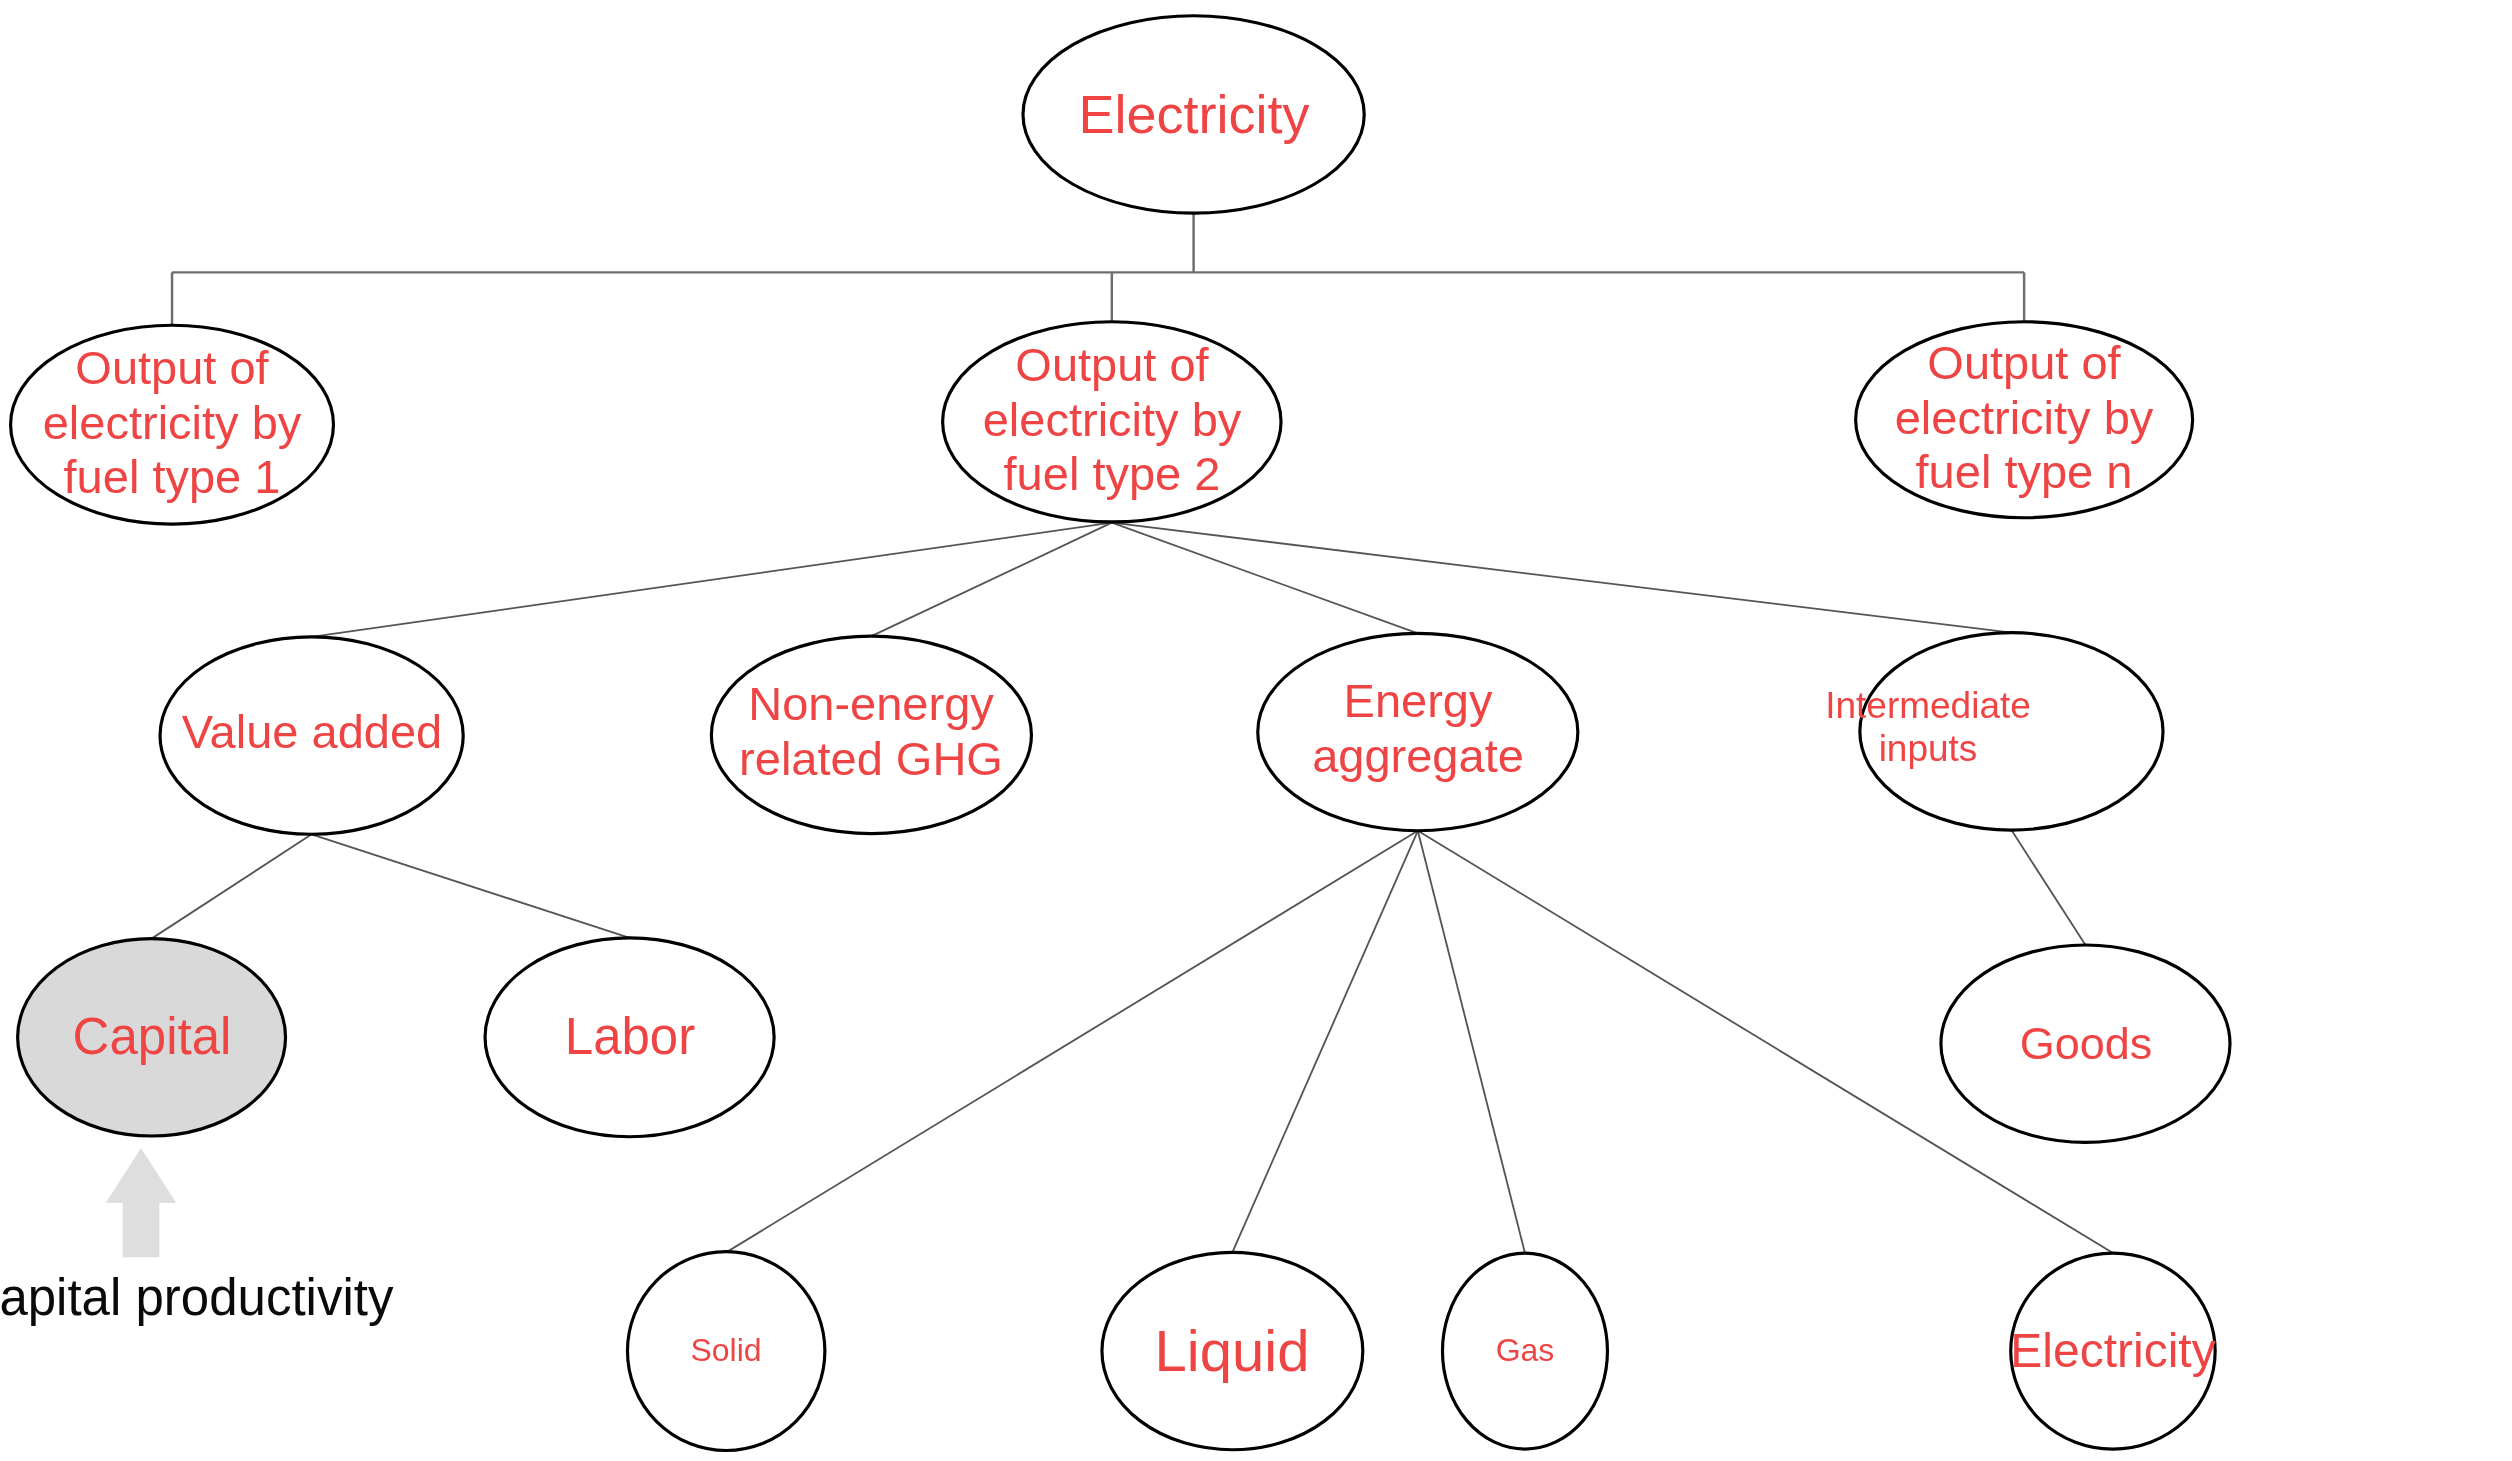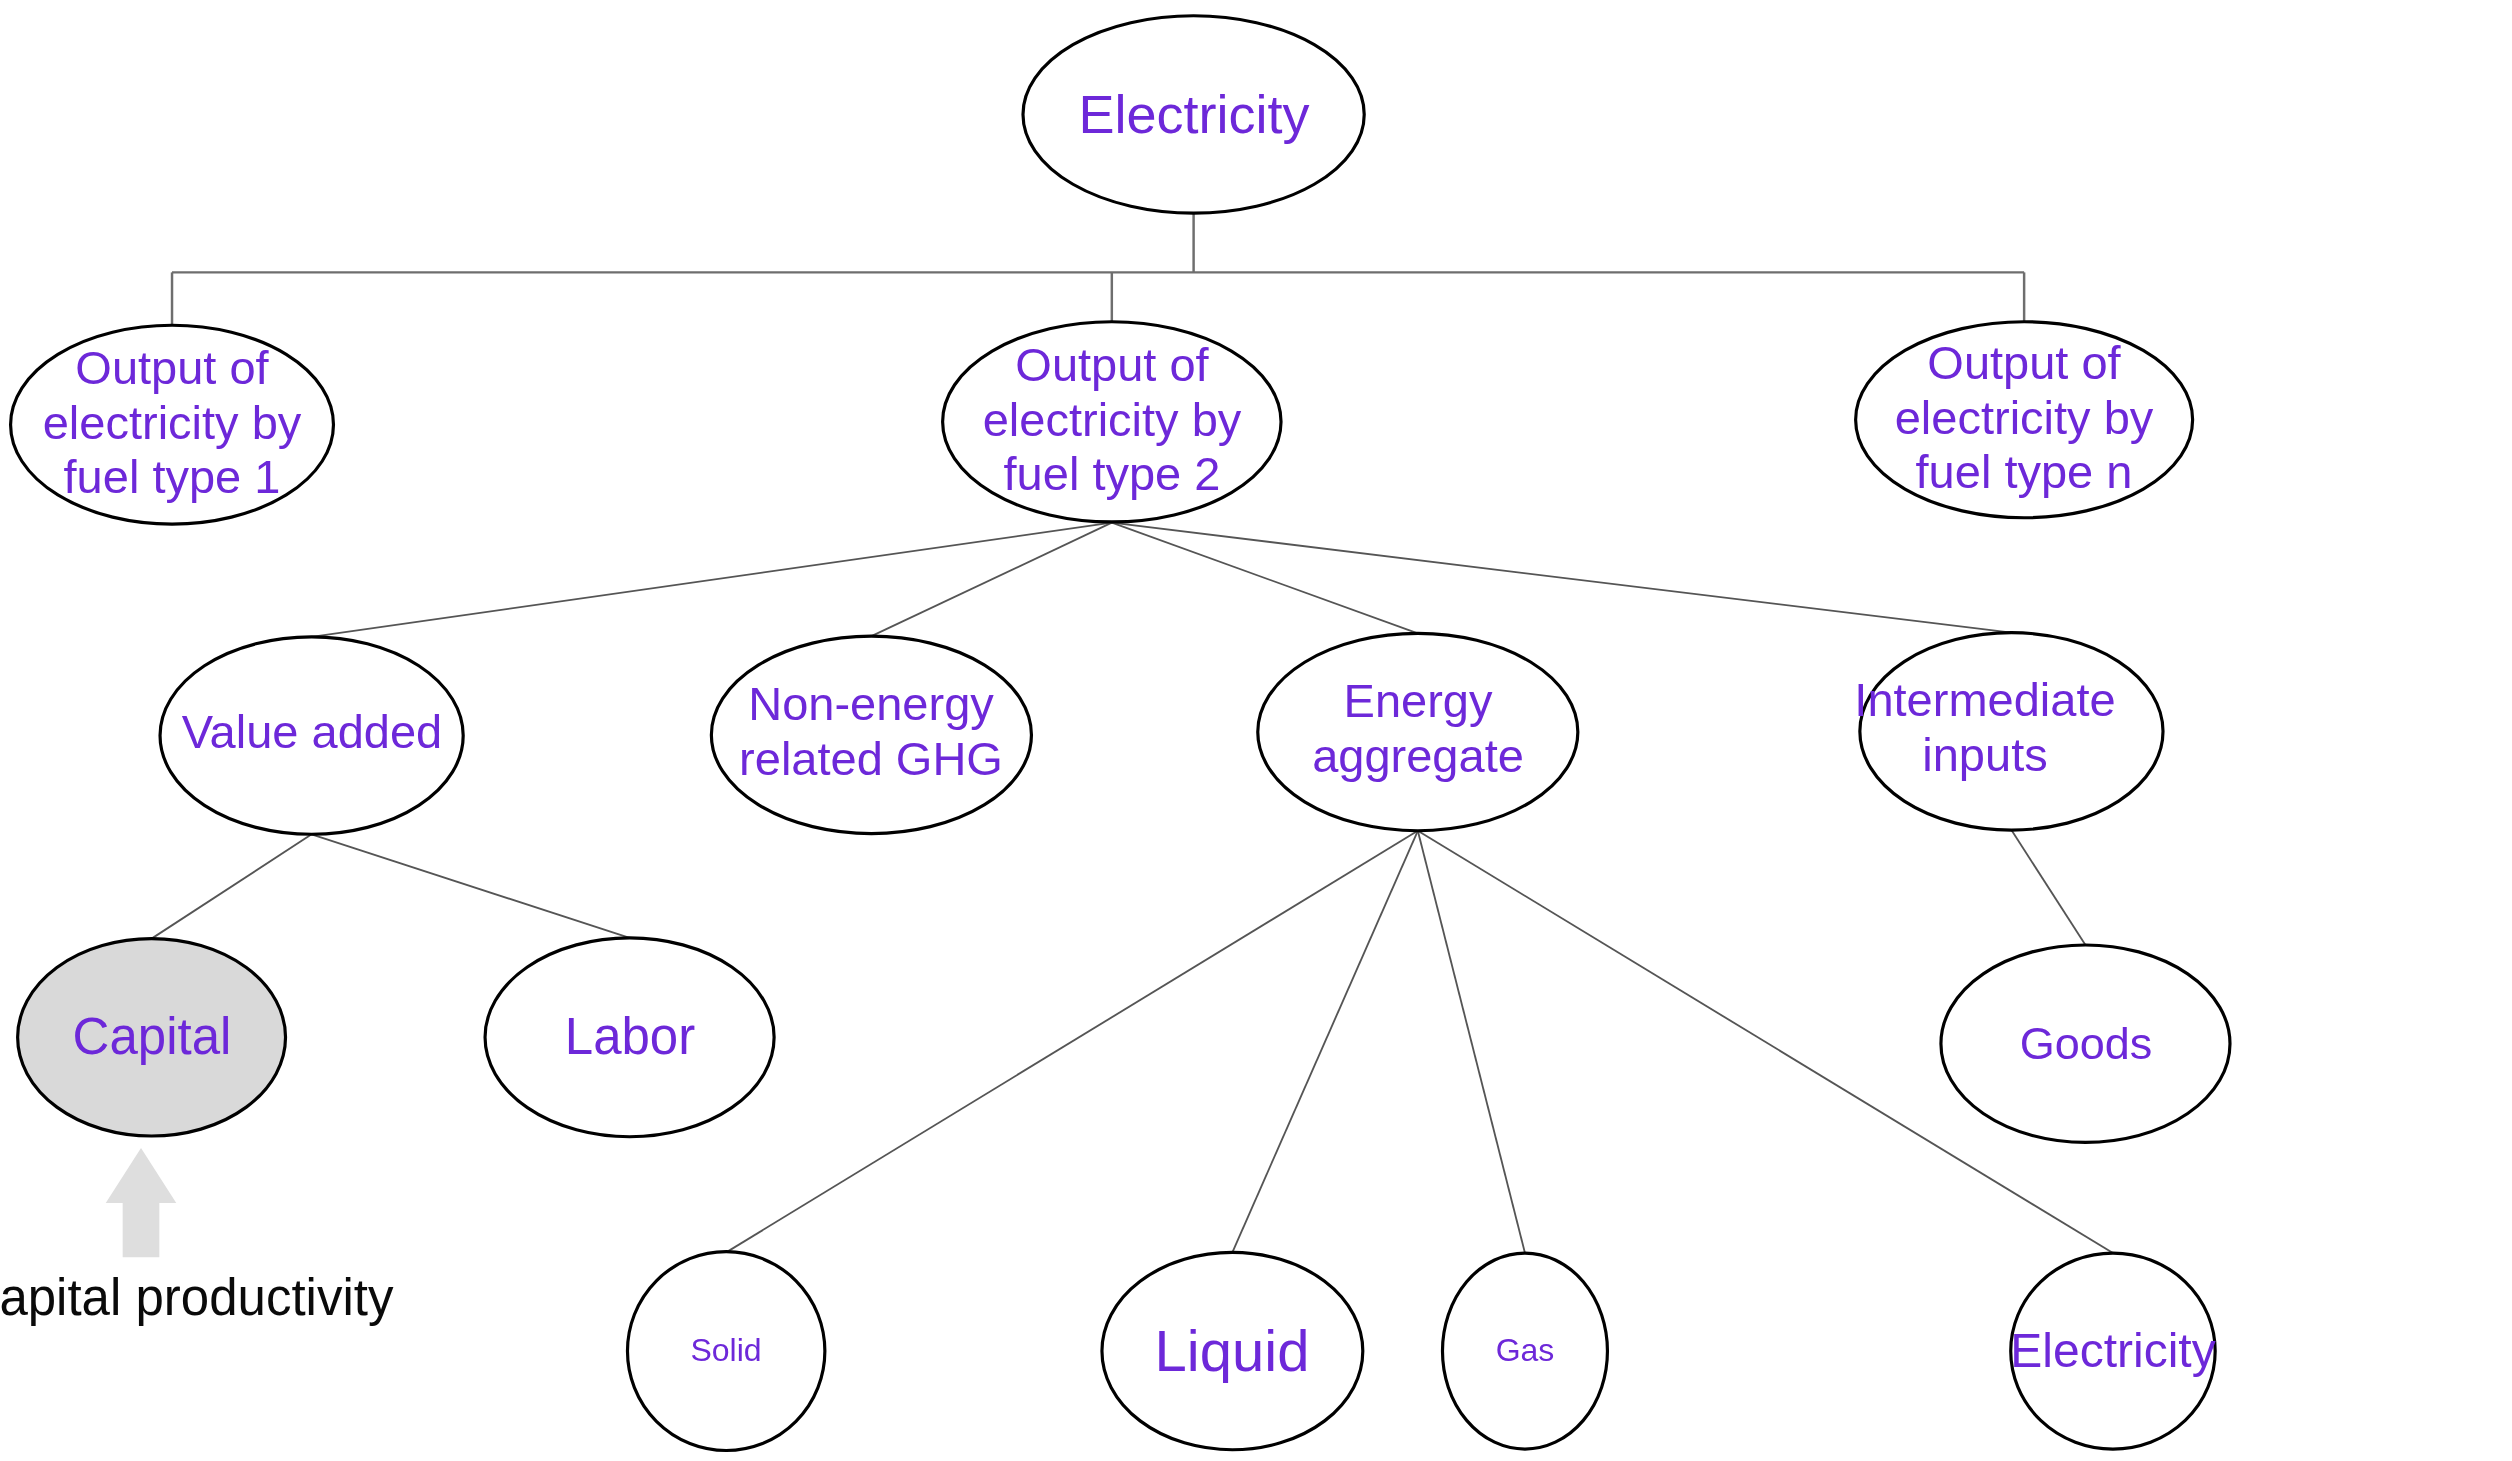--- a/index.html
+++ b/index.html
@@ -10,21 +10,21 @@
     font-family:"Liberation Sans", sans-serif;
     overflow:hidden;
   }
   .canvas svg{position:absolute;left:0;top:0;width:100%;height:100%;}
   .label{
     position:absolute;
     transform:translate(-50%,-50%);
     text-align:center;
     white-space:pre-line;
     line-height:1.16;
-    color:#6d28d9;
+    color:#ef4444;
     pointer-events:none;
   }
   .caption{
     position:absolute;
     transform:translate(-50%,-50%);
     text-align:center;
     white-space:nowrap;
     color:#0a0a0a;
   }
 </style>
@@ -85,21 +85,21 @@
 electricity by
 fuel type 2</div>
   <div class="label" style="left:2024px;top:418px;font-size:47px">Output of
 electricity by
 fuel type n</div>
   <div class="label" style="left:312px;top:732px;font-size:47px">Value added</div>
   <div class="label" style="left:871px;top:732px;font-size:47px">Non-energy
 related GHG</div>
   <div class="label" style="left:1418px;top:729px;font-size:47px">Energy
 aggregate</div>
-  <div class="label" style="left:1985px;top:728px;font-size:47px">Intermediate
+  <div class="label" style="left:1928px;top:728px;font-size:37px">Intermediate
 inputs</div>
   <div class="label" style="left:152px;top:1037px;font-size:51px">Capital</div>
   <div class="label" style="left:630px;top:1037px;font-size:51px">Labor</div>
   <div class="label" style="left:2086px;top:1044px;font-size:45px">Goods</div>
   <div class="label" style="left:726px;top:1351px;font-size:32px">Solid</div>
   <div class="label" style="left:1232px;top:1351px;font-size:58px">Liquid</div>
   <div class="label" style="left:1525px;top:1351px;font-size:32px">Gas</div>
   <div class="label" style="left:2113px;top:1351px;font-size:48px">Electricity</div>
 
   <div class="caption" style="left:178px;top:1297px;font-size:51px">Capital productivity</div>

